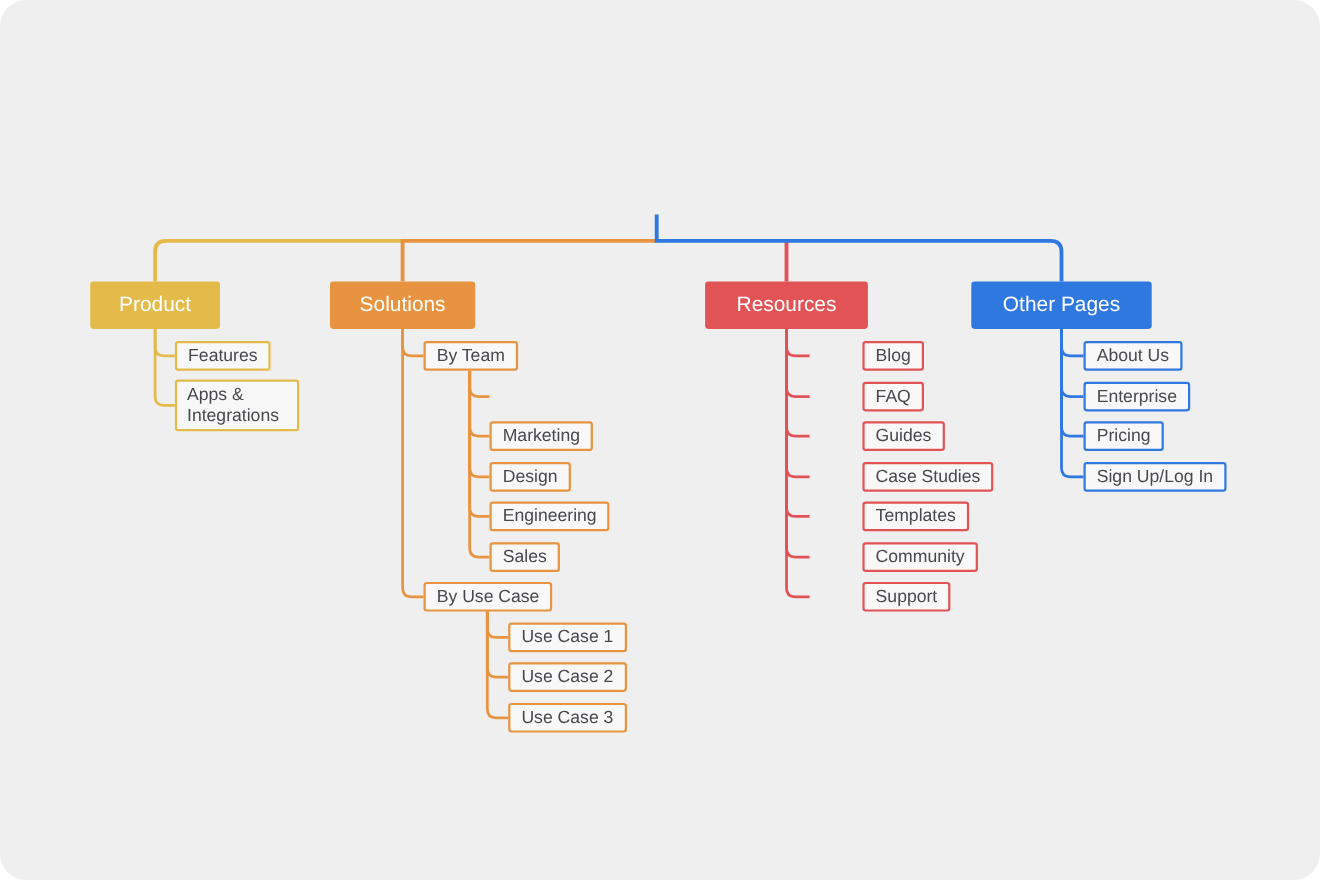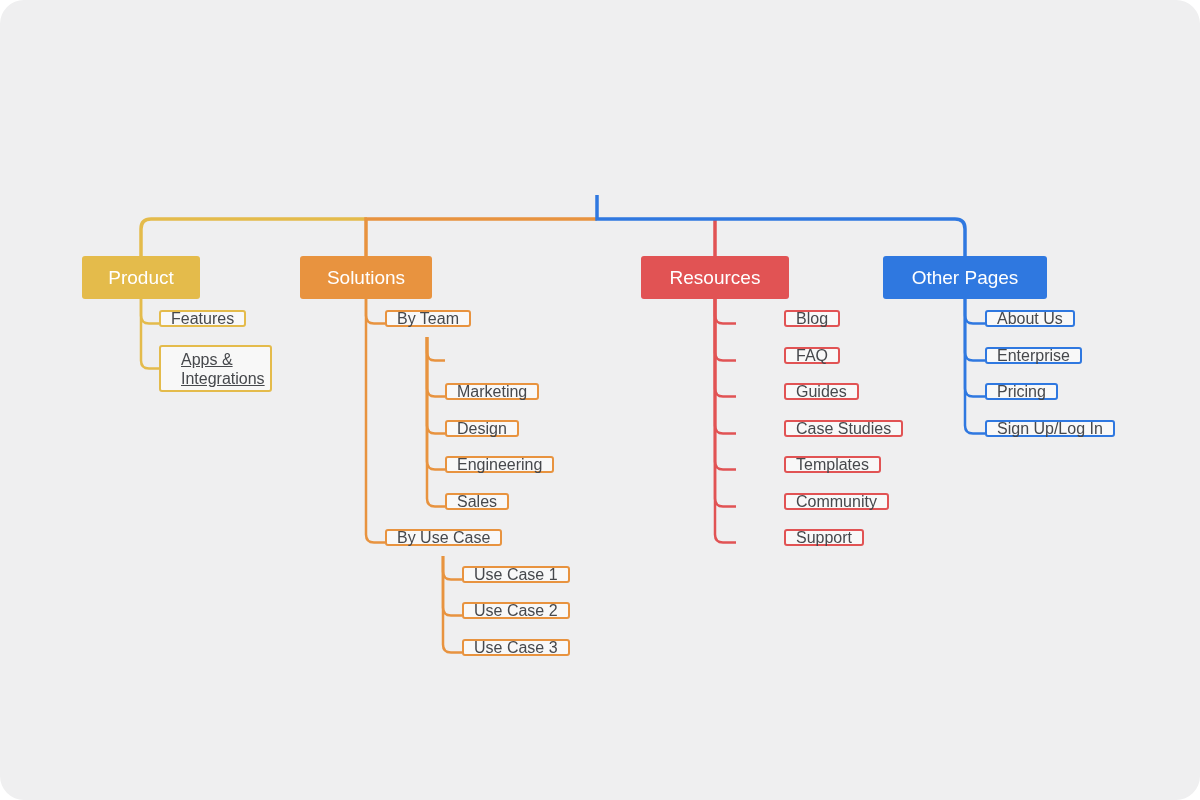--- a/index.html
+++ b/index.html
@@ -54,38 +54,37 @@
   }
   .branch{top:256px;height:43px;font-size:19px;}
   .b-product{background:var(--color-product);}
   .b-solutions{background:var(--color-solutions);}
   .b-resources{background:var(--color-resources);}
   .b-other{background:var(--color-other-pages);}
 
   .leaf{
     position:absolute;
     display:flex;align-items:center;
-    height:17px;
+    height:27px;
     width:max-content;
     padding:0 10px;
     border:2px solid;
     border-radius:3px;
     background:var(--color-leaf-background);
     color:var(--color-leaf-text);
     font-size:16px;
     white-space:nowrap;
     cursor:default;
   }
   .leaf.two-line{
     display:block;
     width:113px;height:47px;
-    padding:3px 20px;
+    padding:3px 9px;
     line-height:19px;
     white-space:normal;
-    text-decoration:underline;
   }
   .l-product{border-color:var(--color-product);}
   .l-solutions{border-color:var(--color-solutions);}
   .l-resources{border-color:var(--color-resources);margin-left:48px;}
   .l-other{border-color:var(--color-other-pages);}
 </style>
 </head>
 <body>
 
 <div class="canvas">

